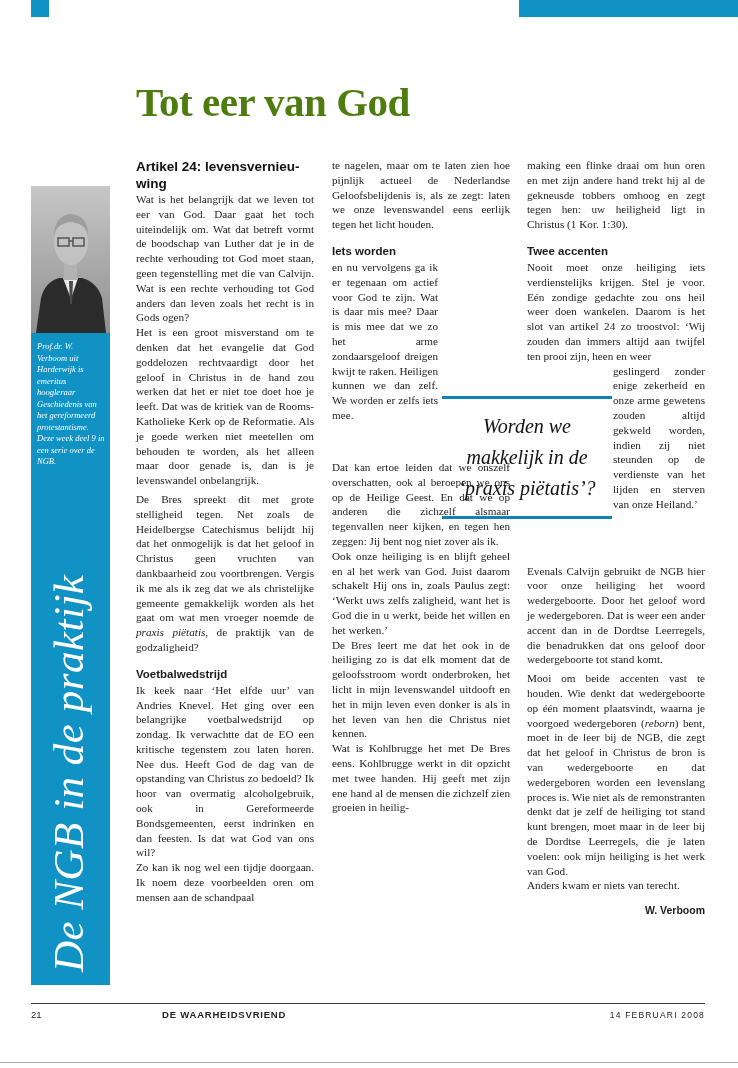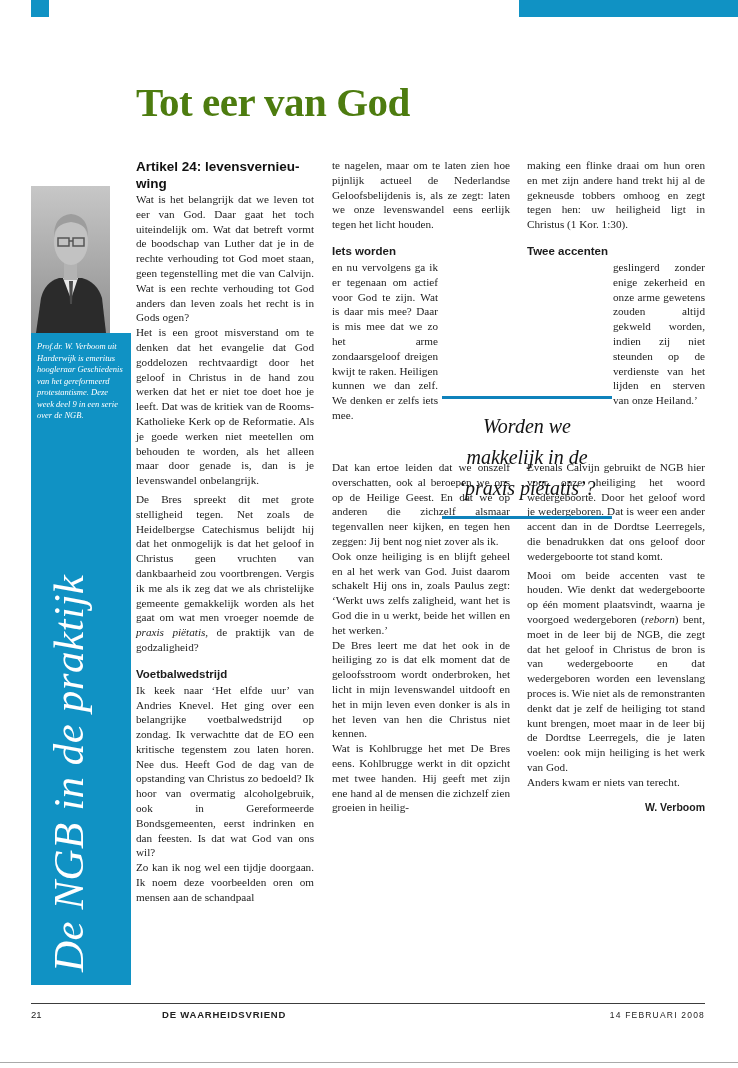--- a/index.html
+++ b/index.html
@@ -9,21 +9,21 @@
     background:#ffffff; overflow:hidden;
     font-family:"Liberation Serif", serif; color:#1c1c1c;
   }
   .accent { background:var(--color-accent, #1092c4); }
 
   .corner-sq  { position:absolute; left:31px;  top:0; width:18px;  height:17px; }
   .corner-bar { position:absolute; left:519px; top:0; width:219px; height:17px; }
 
   .photo { position:absolute; left:31px; top:186px; width:79px; height:147px; display:block; }
 
-  .sidebar { position:absolute; left:31px; top:333px; width:100px; height:652px; }
+  .sidebar { position:absolute; left:31px; top:333px; width:79px; height:652px; }
   .caption {
     padding:8px 5px 0 6px; font-size:8.5px; font-style:italic;
     line-height:11.5px; color:#ffffff;
   }
   .vtitle {
     position:absolute; left:30px; top:984px; width:524px; height:80px;
     transform:rotate(-90deg); transform-origin:0 0;
     font-style:italic; font-size:43px; line-height:78px; letter-spacing:0.5px;
     color:#ffffff; white-space:nowrap; padding-left:12px;
     font-family:"Liberation Serif", serif;
@@ -115,30 +115,31 @@
     <p class="body-p">Het is een groot misverstand om te denken dat het evangelie dat God goddelozen rechtvaardigt door het geloof in Christus in de hand zou werken dat het er niet toe doet hoe je leeft. Dat was de kritiek van de Rooms-Katholieke Kerk op de Reformatie. Als je goede werken niet meetellen om behouden te worden, als het alleen maar door genade is, dan is je levenswandel onbelangrijk.</p>
     <p class="body-p gap"><span>De Bres spreekt dit met grote stelligheid tegen. Net zoals de Heidelbergse Catechismus belijdt hij dat het onmogelijk is dat het geloof in Christus geen vruchten van dankbaarheid zou voortbrengen. Vergis ik me als ik zeg dat we als christelijke gemeente gemakkelijk worden als het gaat om wat men vroeger noemde de </span><i>praxis piëtatis</i><span>, de praktijk van de godzaligheid?</span></p>
     <h3 class="subhead">Voetbalwedstrijd</h3>
     <p class="body-p">Ik keek naar ‘Het elfde uur’ van Andries Knevel. Het ging over een belangrijke voetbalwedstrijd op zondag. Ik verwachtte dat de EO een kritische tegenstem zou laten horen. Nee dus. Heeft God de dag van de opstanding van Christus zo bedoeld? Ik hoor van overmatig alcoholgebruik, ook in Gereformeerde Bondsgemeenten, eerst indrinken en dan feesten. Is dat wat God van ons wil?</p>
     <p class="body-p">Zo kan ik nog wel een tijdje doorgaan. Ik noem deze voorbeelden oren om mensen aan de schandpaal</p>
   </div>
 
   <div class="col c2">
     <p class="body-p">te nagelen, maar om te laten zien hoe pijnlijk actueel de Nederlandse Geloofsbelijdenis is, als ze zegt: laten we onze levenswandel eens eerlijk tegen het licht houden.</p>
     <h3 class="subhead">Iets worden</h3>
-    <p class="body-p"><span class="pq-push-r"></span><span>en nu vervolgens ga ik er tegenaan om actief voor God te zijn. Wat is daar mis mee? Daar is mis mee dat we zo het arme zondaarsgeloof dreigen kwijt te raken. Heiligen kunnen we dan zelf. We denken er zelfs iets mee.</span></p>
+    <p class="body-p"><span class="pq-push-r"></span><span>en nu vervolgens ga ik er tegenaan om actief voor God te zijn. Wat is daar mis mee? Daar is mis mee dat we zo het arme zondaarsgeloof dreigen kwijt te raken. Heiligen kunnen we dan zelf. We worden er zelfs iets mee.</span></p>
     <p class="body-p clear">Dat kan ertoe leiden dat we onszelf overschatten, ook al beroepen we ons op de Heilige Geest. En dat we op anderen die zichzelf alsmaar tegenvallen neer kijken, en tegen hen zeggen: Jij bent nog niet zover als ik.</p>
     <p class="body-p">Ook onze heiliging is en blijft geheel en al het werk van God. Juist daarom schakelt Hij ons in, zoals Paulus zegt: ‘Werkt uws zelfs zaligheid, want het is God die in u werkt, beide het willen en het werken.’</p>
     <p class="body-p">De Bres leert me dat het ook in de heiliging zo is dat elk moment dat de geloofsstroom wordt onderbroken, het licht in mijn levenswandel uitdooft en het in mijn leven even donker is als in het leven van hen die Christus niet kennen.</p>
     <p class="body-p">Wat is Kohlbrugge het met De Bres eens. Kohlbrugge werkt in dit opzicht met twee handen. Hij geeft met zijn ene hand al de mensen die zichzelf zien groeien in heilig-</p>
   </div>
 
   <div class="col c3">
     <p class="body-p">making een flinke draai om hun oren en met zijn andere hand trekt hij al de gekneusde tobbers omhoog en zegt tegen hen: uw heiligheid ligt in Christus (1 Kor. 1:30).</p>
     <h3 class="subhead">Twee accenten</h3>
+    <p class="body-p">Nooit moet onze heiliging iets verdienstelijks krijgen. Stel je voor. Eén zondige gedachte zou ons heil weer doen wankelen. Daarom is het slot van artikel 24 zo troostvol: ‘Wij zouden dan immers altijd aan twijfel ten prooi zijn, heen en weer</p>
     <p class="body-p"><span class="pq-push-l"></span><span>geslingerd zonder enige zekerheid en onze arme gewetens zouden altijd gekweld worden, indien zij niet steunden op de verdienste van het lijden en sterven van onze Heiland.’</span></p>
     <p class="body-p clear">Evenals Calvijn gebruikt de NGB hier voor onze heiliging het woord wedergeboorte. Door het geloof word je wedergeboren. Dat is weer een ander accent dan in de Dordtse Leerregels, die benadrukken dat ons geloof door wedergeboorte tot stand komt.</p>
     <p class="body-p gap"><span>Mooi om beide accenten vast te houden. Wie denkt dat wedergeboorte op één moment plaatsvindt, waarna je voorgoed wedergeboren (</span><i>reborn</i><span>) bent, moet in de leer bij de NGB, die zegt dat het geloof in Christus de bron is van wedergeboorte en dat wedergeboren worden een levenslang proces is. Wie niet als de remonstranten denkt dat je zelf de heiliging tot stand kunt brengen, moet maar in de leer bij de Dordtse Leerregels, die je laten voelen: ook mijn heiliging is het werk van God.</span></p>
     <p class="body-p">Anders kwam er niets van terecht.</p>
     <p class="byline">W. Verboom</p>
   </div>
 
   <div class="pullquote">Worden we makkelijk in de ‘praxis piëtatis’?</div>
 
   <div class="footer-rule"></div>

